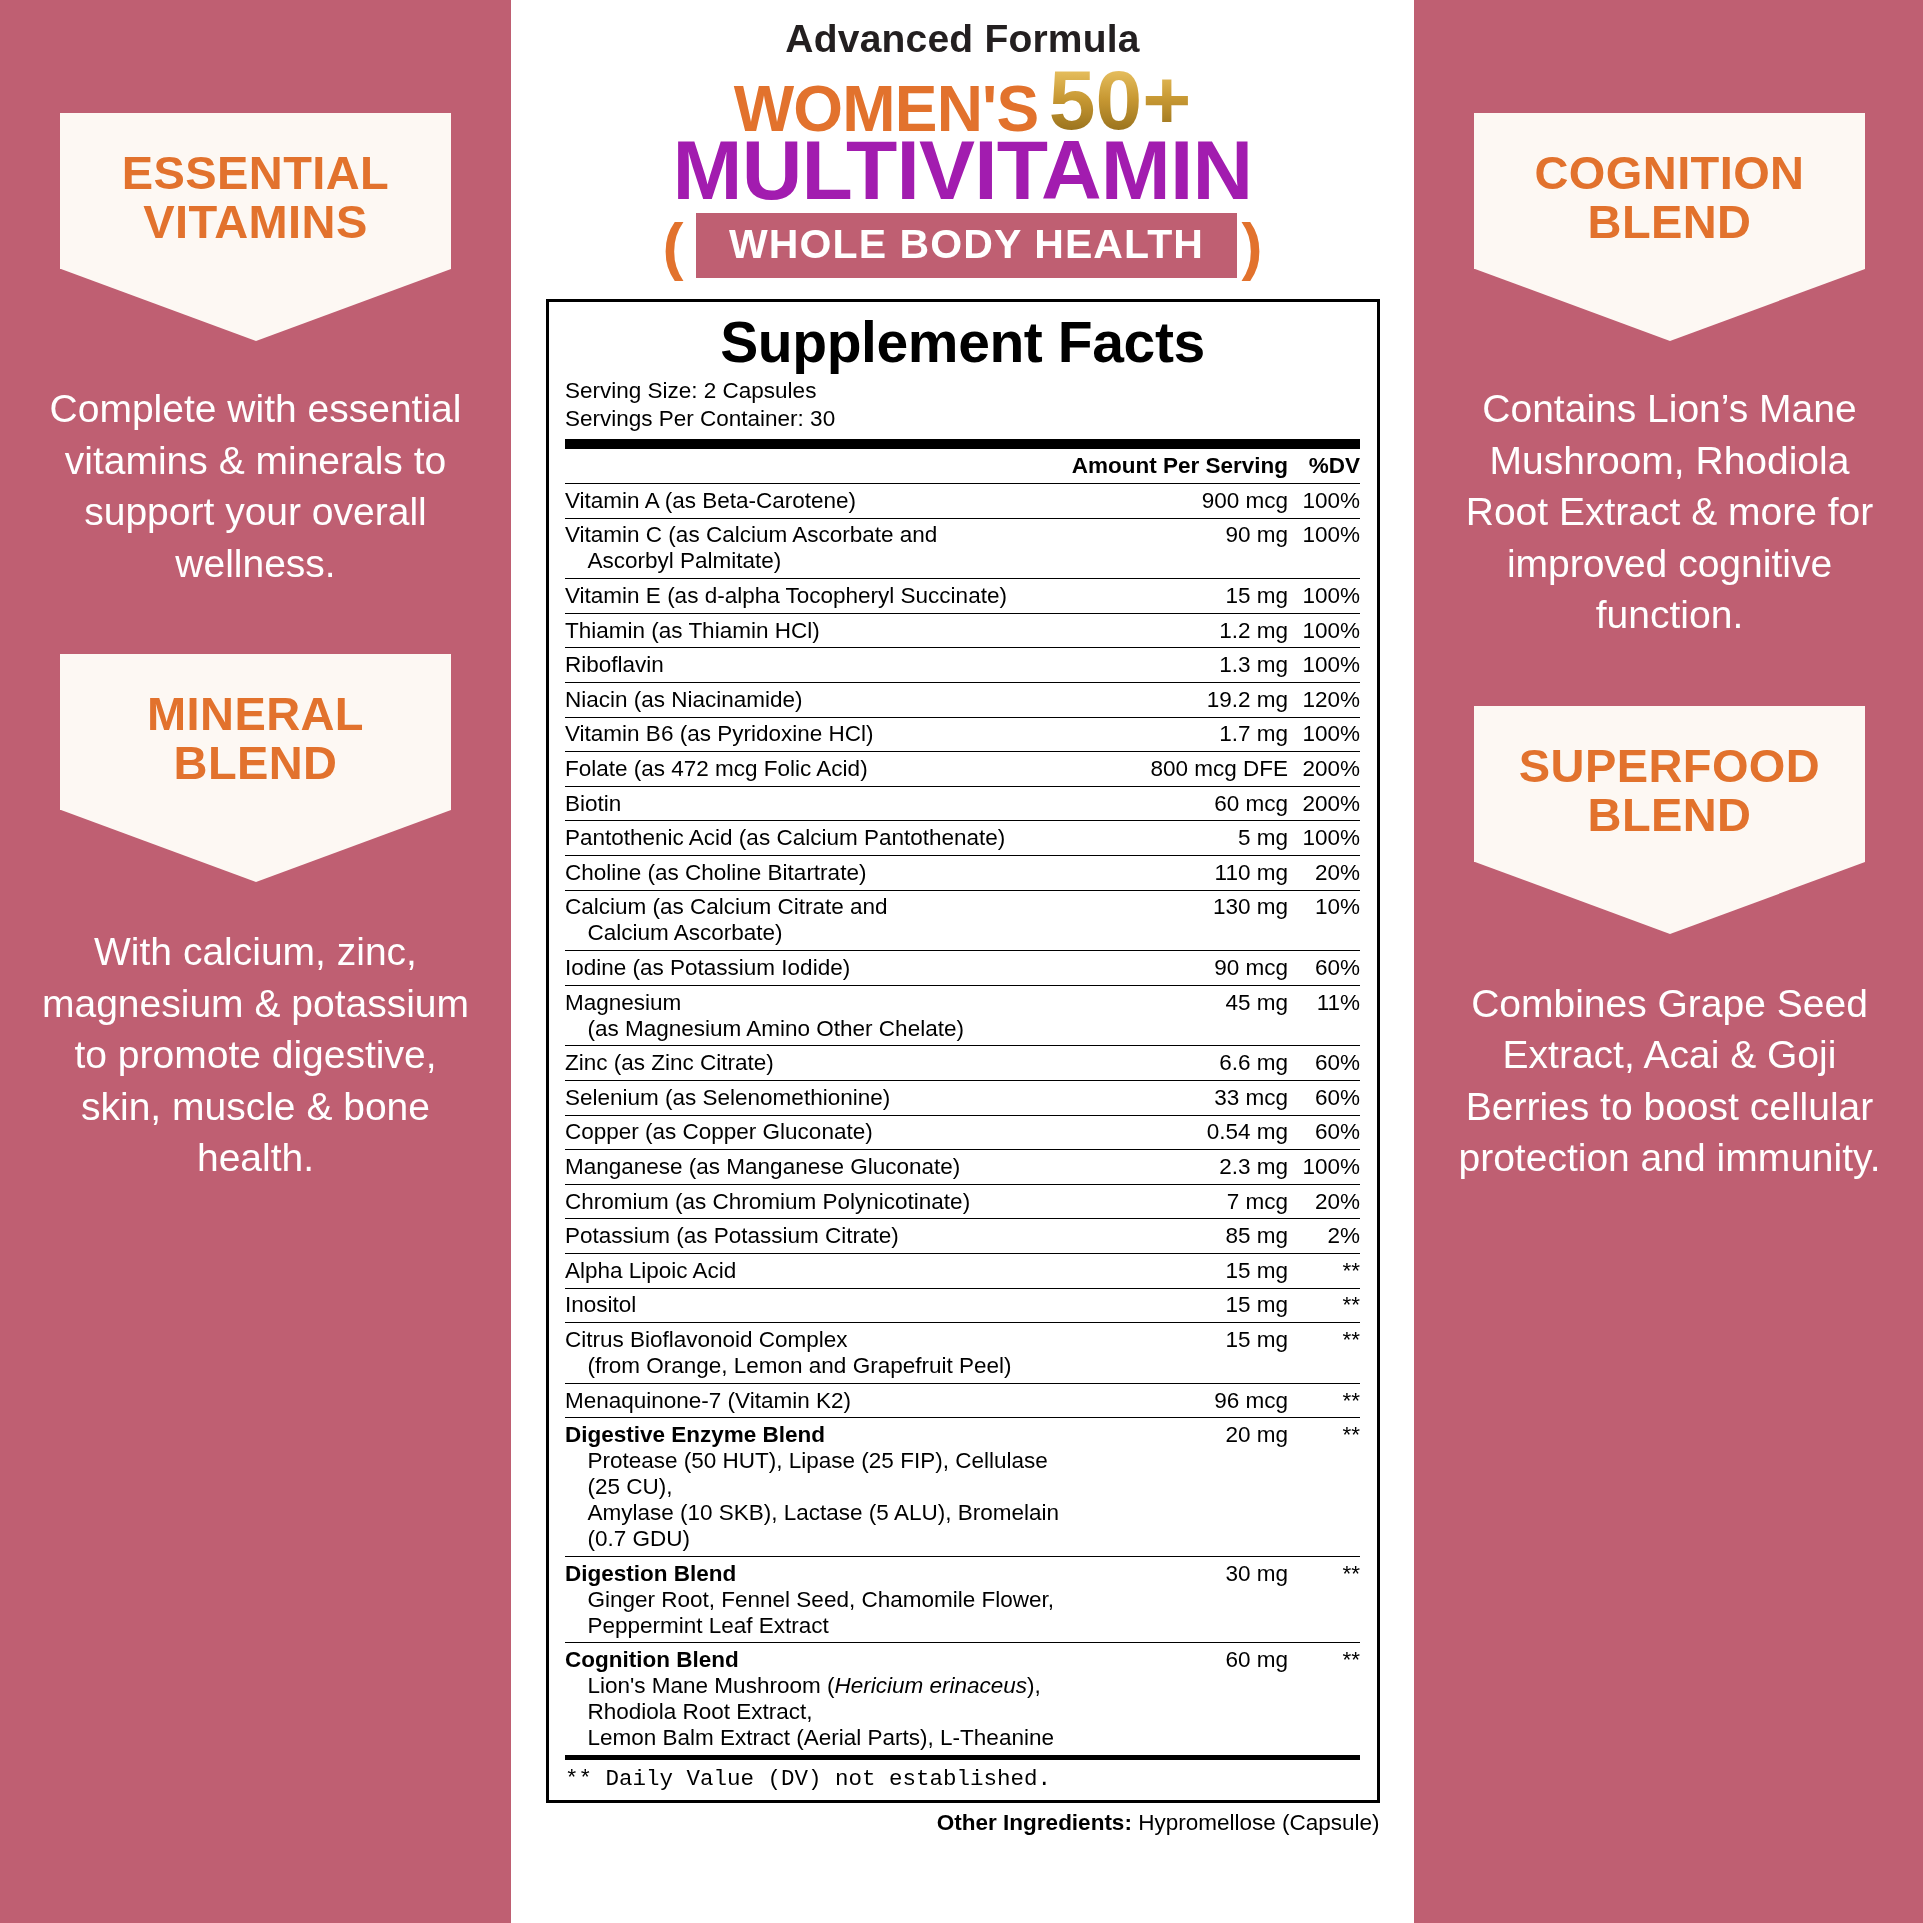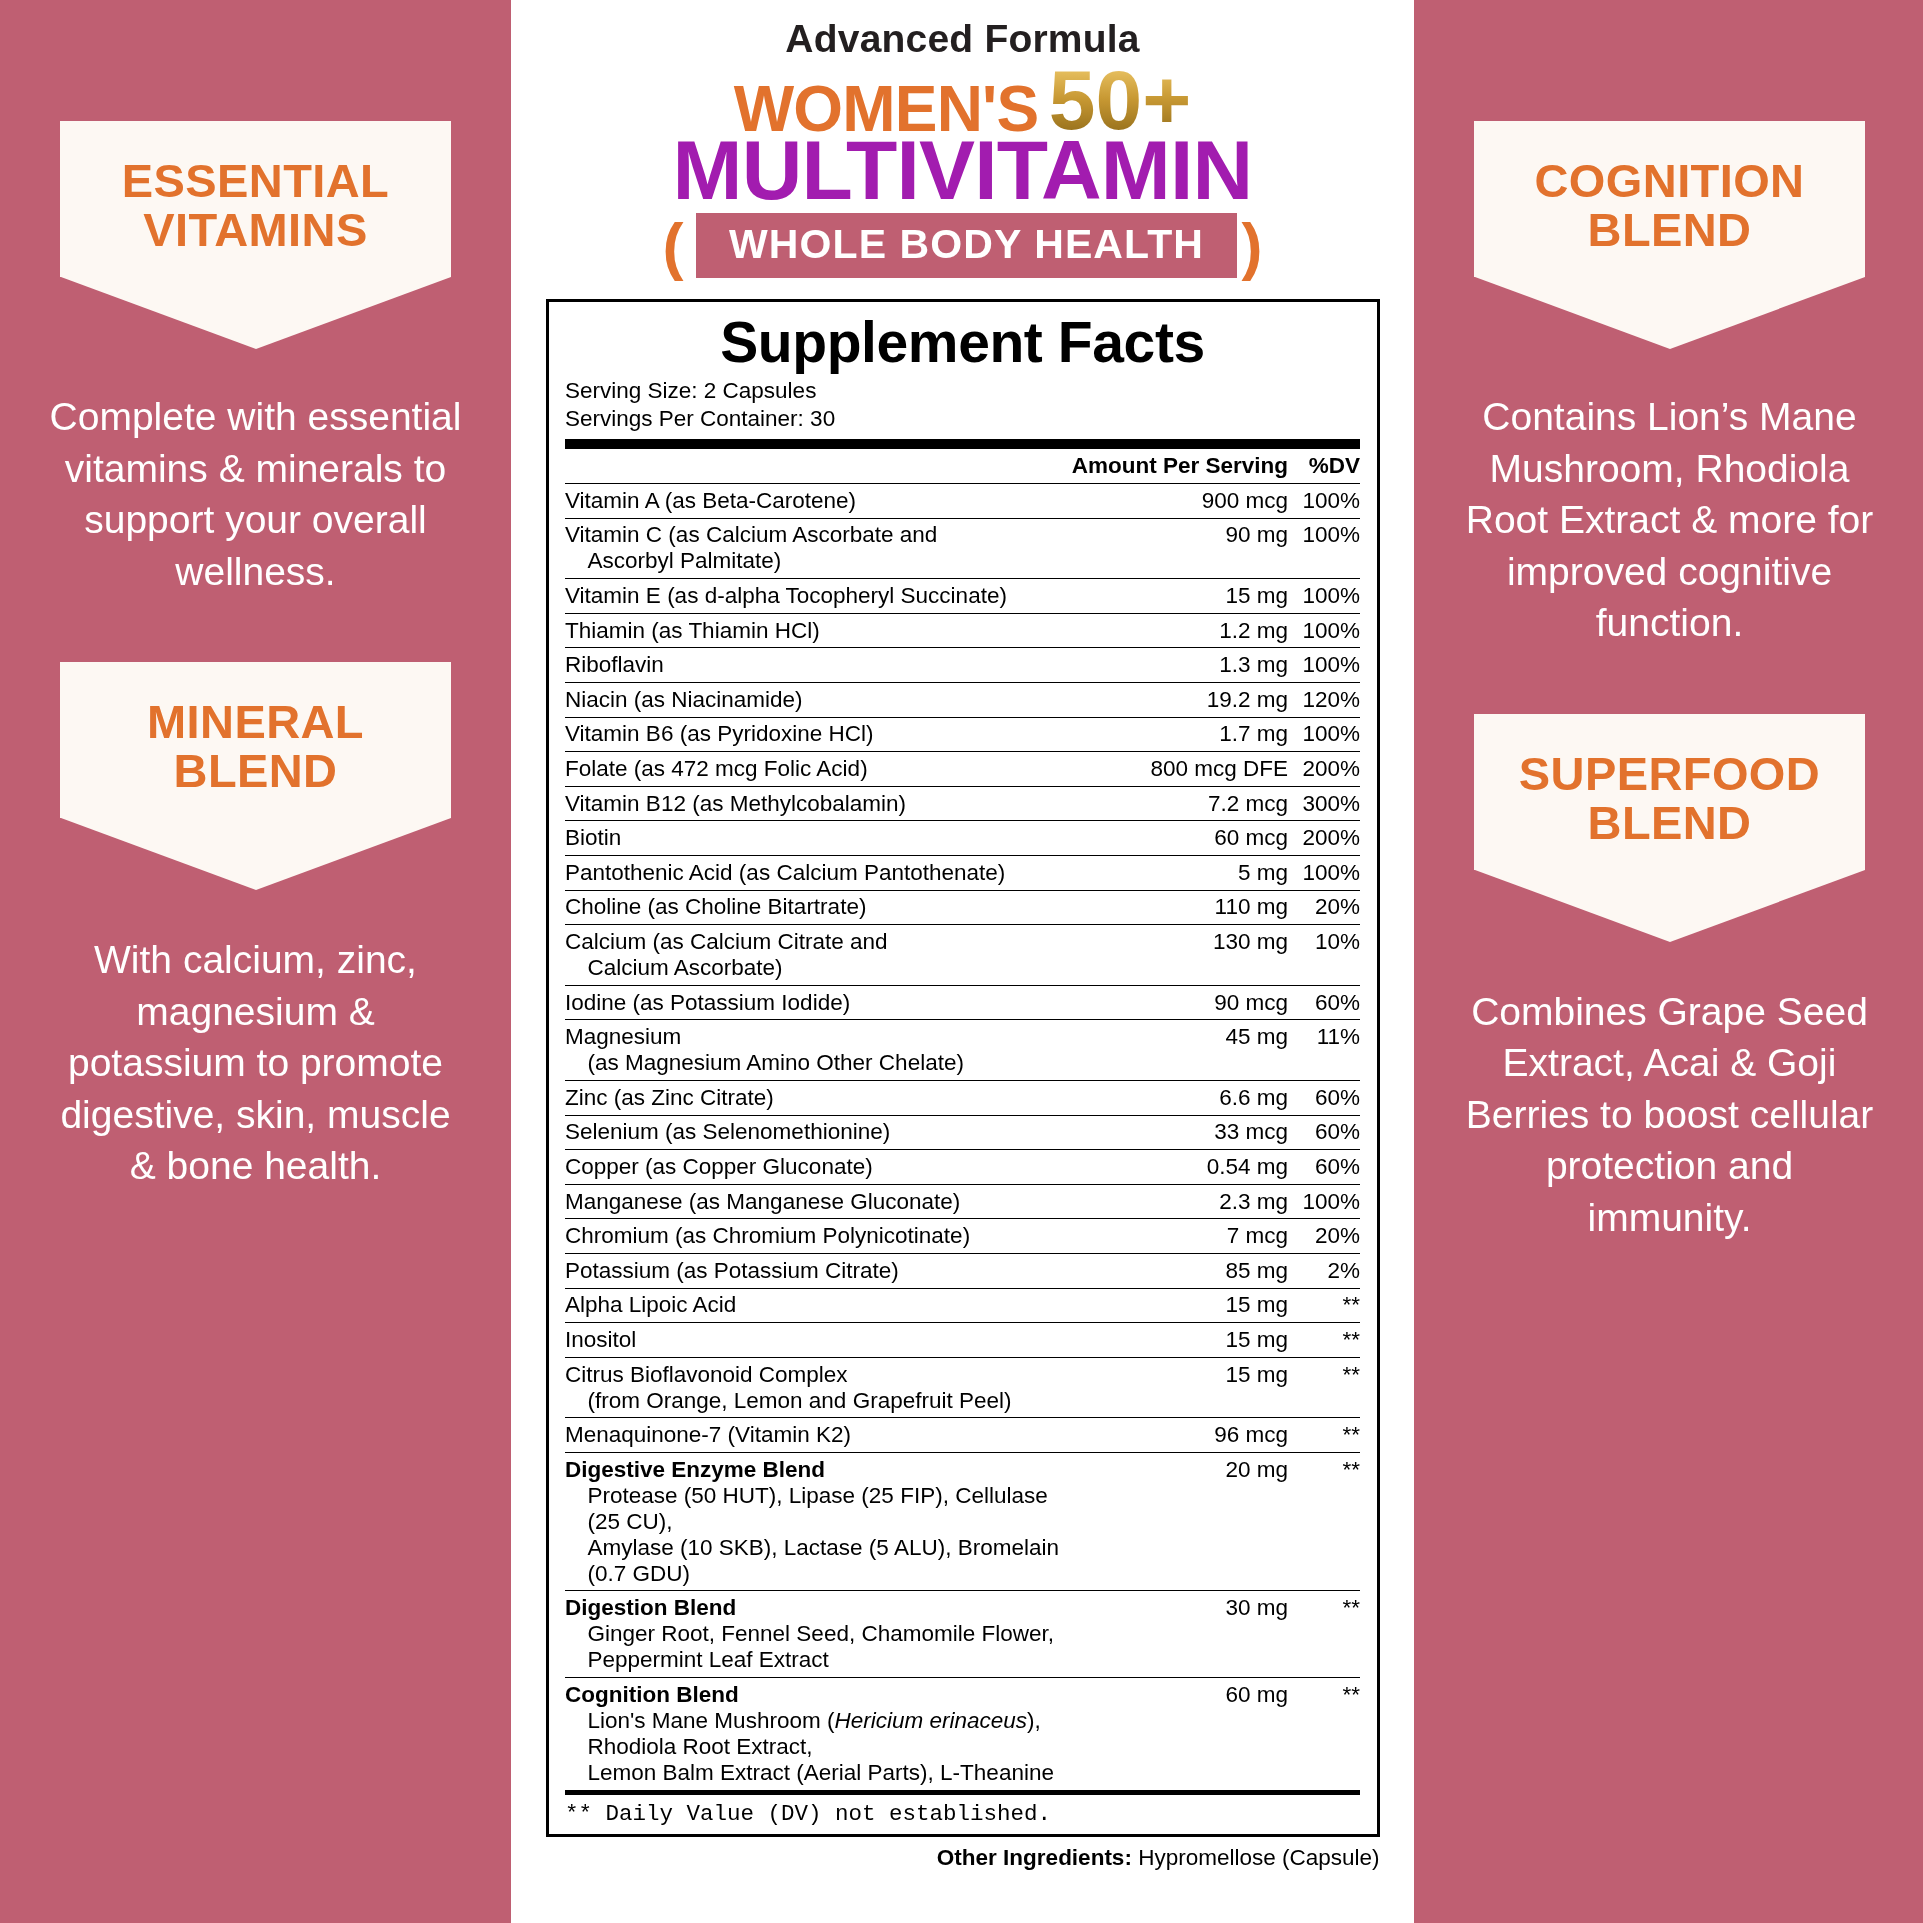--- a/index.html
+++ b/index.html
@@ -18,21 +18,21 @@
     width: 1924px;
     height: 1924px;
     display: flex;
     background: #bf5f72;
   }
   
   .side-col {
     width: 511px;
     flex: 0 0 511px;
     box-sizing: border-box;
-    padding: 8px;
+    padding: 0;
     display: flex;
     flex-direction: column;
     align-items: center;
   }
   .center-col {
     flex: 1 1 auto;
     background: #ffffff;
     box-sizing: border-box;
     padding: 0 21px;
     display: flex;
@@ -310,25 +310,20 @@
               <td class="nm"><span>Vitamin B6 (as Pyridoxine HCl)</span></td>
               <td class="amt">1.7 mg</td>
               <td class="dv">100%</td>
             </tr>
             <tr>
               <td class="nm"><span>Folate (as 472 mcg Folic Acid)</span></td>
               <td class="amt">800 mcg DFE</td>
               <td class="dv">200%</td>
             </tr>
             <tr>
-              <td class="nm"><span>Vitamin B12 (as Methylcobalamin)</span></td>
-              <td class="amt">7.2 mcg</td>
-              <td class="dv">300%</td>
-            </tr>
-            <tr>
               <td class="nm"><span>Biotin</span></td>
               <td class="amt">60 mcg</td>
               <td class="dv">200%</td>
             </tr>
             <tr>
               <td class="nm"><span>Pantothenic Acid (as Calcium Pantothenate)</span></td>
               <td class="amt">5 mg</td>
               <td class="dv">100%</td>
             </tr>
             <tr>

